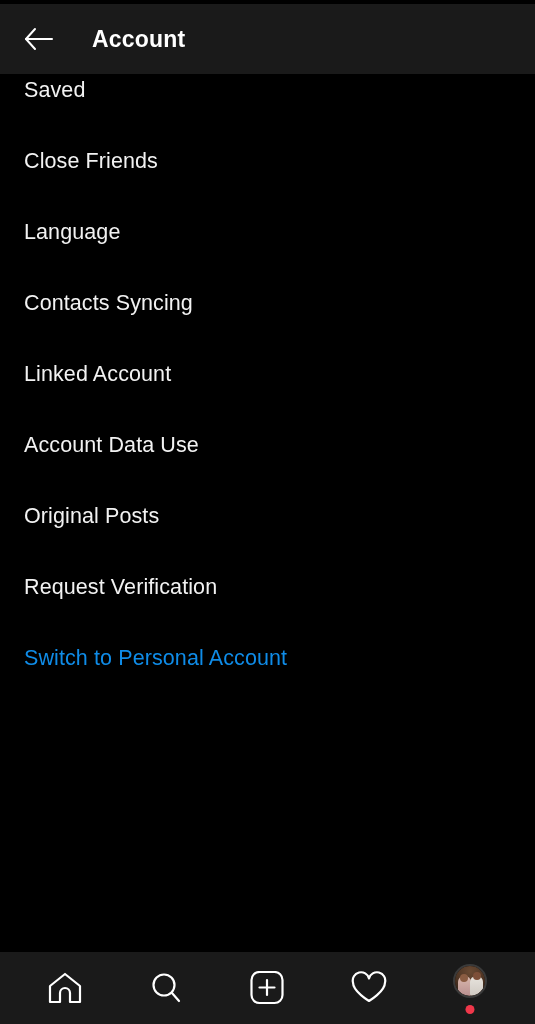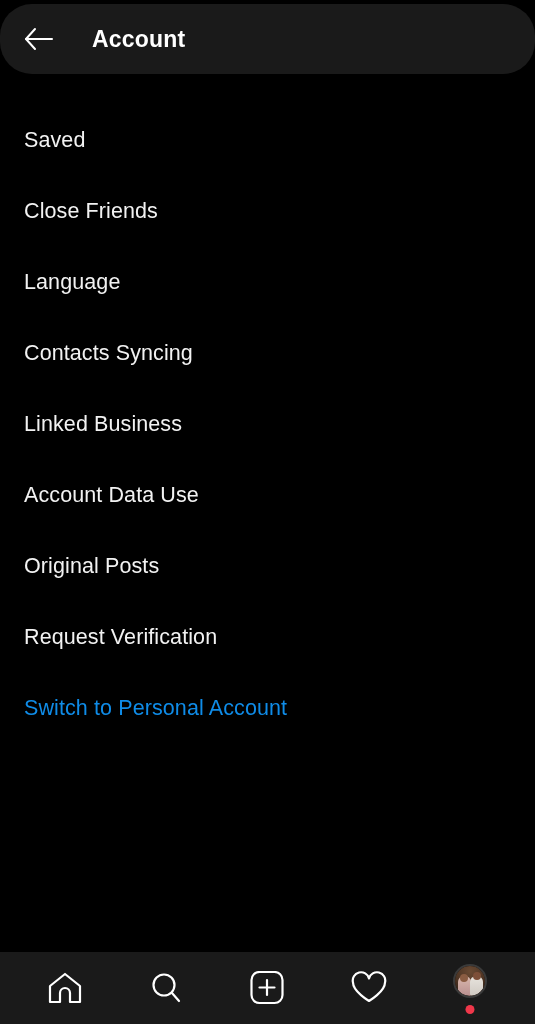--- a/index.html
+++ b/index.html
@@ -32,21 +32,20 @@
 
   
   .header {
     flex: 0 0 auto;
     height: 70px;
     background: #1a1a1a;
     display: flex;
     align-items: center;
     padding-left: 22px;
     box-sizing: border-box;
-    border-radius: 32px;
   }
   .back-btn {
     width: 34px;
     height: 34px;
     display: flex;
     align-items: center;
     justify-content: center;
     cursor: pointer;
     flex: 0 0 auto;
   }
@@ -64,21 +63,21 @@
   .list {
     flex: 1 1 auto;
     background: #000000;
     padding-top: 6px;
     box-sizing: border-box;
     overflow: hidden;
   }
   .list-item {
     height: 71px;
     display: flex;
-    align-items: flex-end;
+    align-items: flex-start;
     padding: 0 24px;
     box-sizing: border-box;
     cursor: pointer;
   }
   .list-item-label {
     color: #f2f2f2;
     font-size: 21.5px;
     font-weight: normal;
     line-height: 1;
     letter-spacing: 0.1px;
@@ -197,21 +196,21 @@
 
     <div class="list-item">
       <span class="list-item-label">Language</span>
     </div>
 
     <div class="list-item">
       <span class="list-item-label">Contacts Syncing</span>
     </div>
 
     <div class="list-item">
-      <span class="list-item-label">Linked Business</span>
+      <span class="list-item-label">Linked Account</span>
     </div>
 
     <div class="list-item">
       <span class="list-item-label">Account Data Use</span>
     </div>
 
     <div class="list-item">
       <span class="list-item-label">Original Posts</span>
     </div>
 

